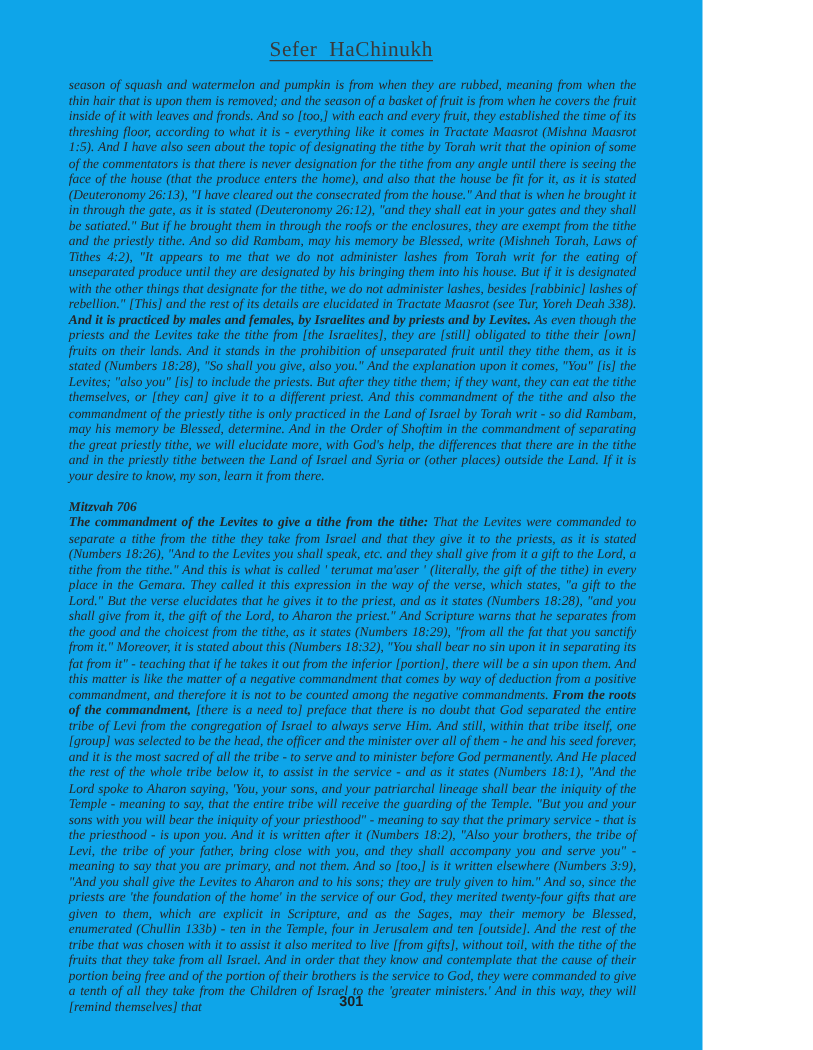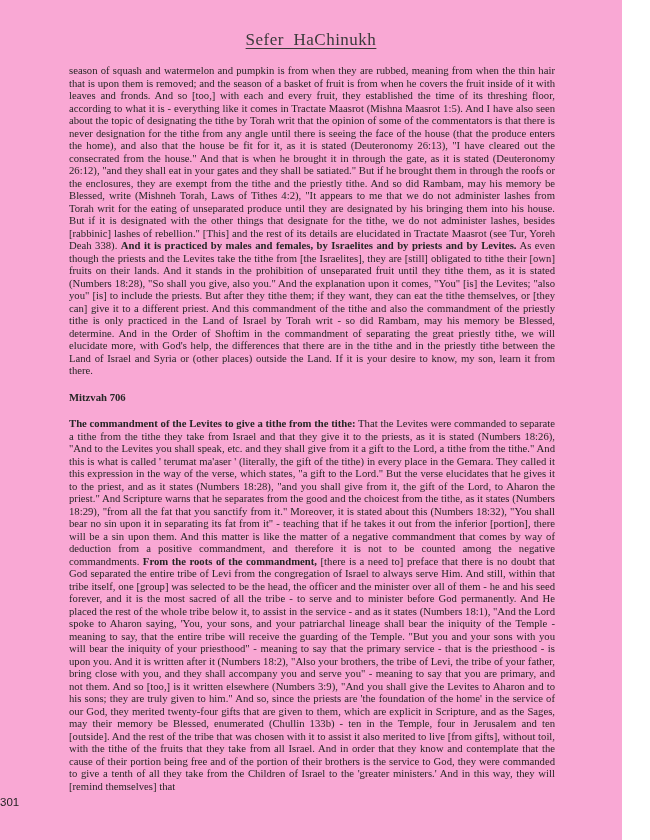--- a/index.html
+++ b/index.html
@@ -2,23 +2,23 @@
 <html><head>
 <meta charset="utf-8">
 <style>
   html, body {
     margin: 0;
     padding: 0;
     background: #ffffff;
   }
   .page {
     position: relative;
-    width: 622px;
+    width: 562px;
     height: 840px;
-    background: #f9a8d4;
+    background: #0ea5e9;
     font-family: "Liberation Serif", "DejaVu Serif", serif;
     color: #262626;
     overflow: hidden;
   }
   .doc-title {
     margin: 0;
     padding-top: 30px;
     text-align: center;
     font-size: 17px;
     font-weight: normal;
@@ -29,40 +29,43 @@
     letter-spacing: 0.5px;
   }
   .content {
     margin: 12px 53px 0 55px;
     font-size: 10.7px;
     line-height: 12.5px;
     text-align: justify;
     color: #262626;
   }
   .content p {
-    margin: 14px;
+    margin: 0;
+    font-style: italic;
   }
   .content p + .heading-block {
     margin-top: 12.5px;
   }
   .mitzvah-heading {
     font-weight: bold;
     margin: 12.5px 0 0 0;
   }
   .content strong {
     font-weight: bold;
   }
   .page-footer {
     position: absolute;
     left: 0;
     right: 0;
     bottom: 32px;
+    text-align: center;
     font-family: "Liberation Sans", "DejaVu Sans", sans-serif;
     font-size: 11.5px;
     color: #1f1f1f;
+    font-weight: bold;
   }
 </style>
 </head>
 <body>
 
 <div class="page">
 
   <h1 class="doc-title">Sefer  HaChinukh</h1>
 
   <div class="content">

